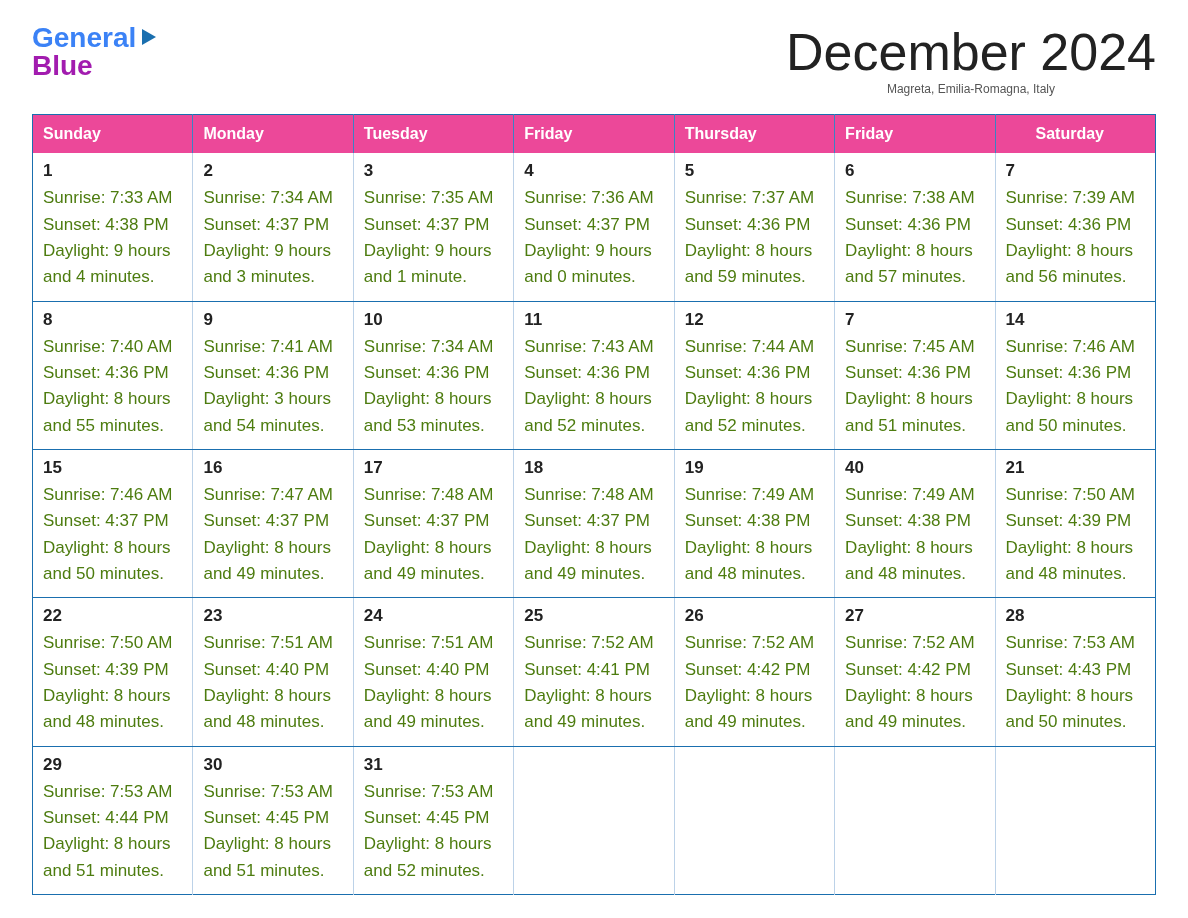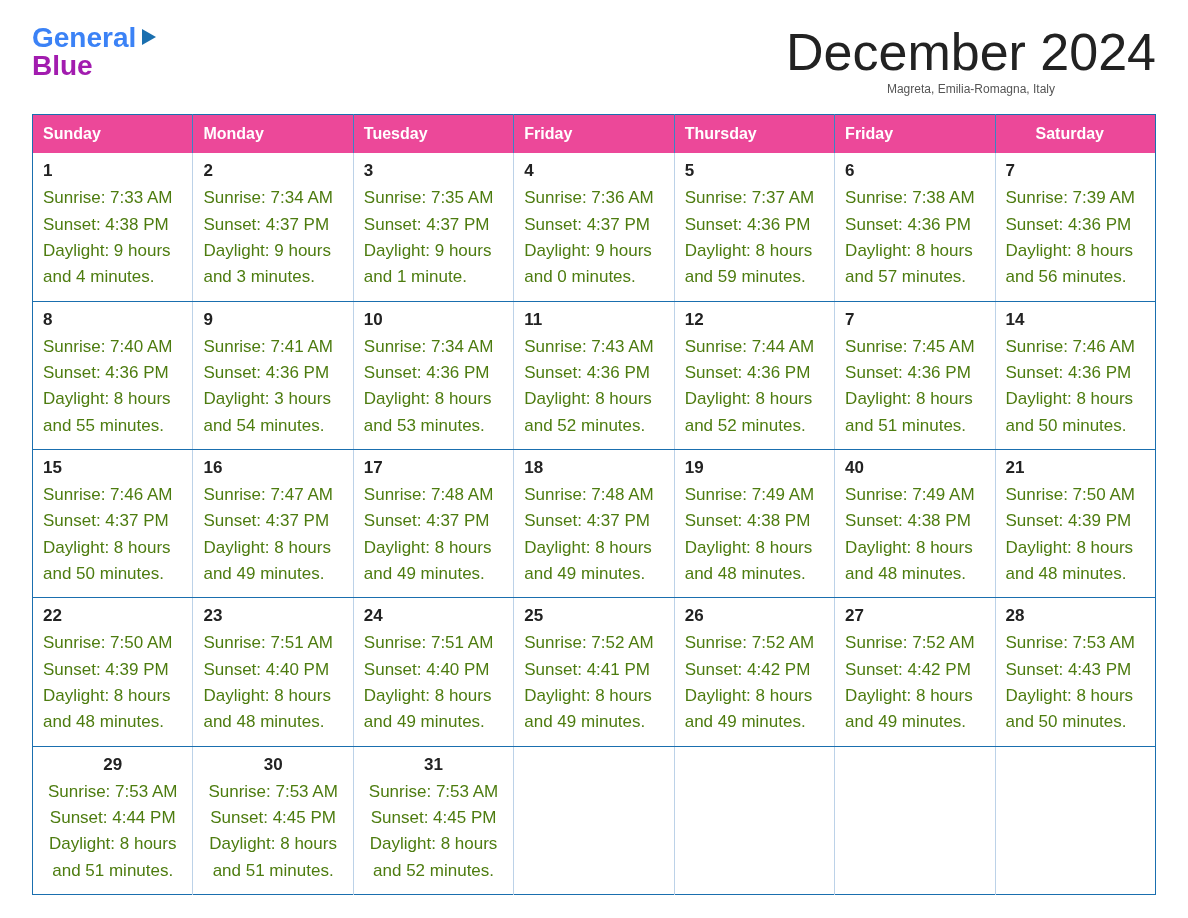--- a/index.html
+++ b/index.html
@@ -62,21 +62,20 @@
       vertical-align: top;
       padding: 8px 10px 10px 10px;
       border-right: 1px solid #bcd2e8;
       border-bottom: 1.5px solid #1a6faf;
       font-size: 13.5px;
       color: #333;
       width: 14.28%;
     }
     .calendar-table tbody tr:last-child td {
       border-bottom: none;
-      text-align: center;
     }
     .calendar-table tbody tr td:last-child {
       border-right: none;
     }
     .day-number {
       font-size: 17px;
       font-weight: bold;
       color: #222;
       margin-bottom: 4px;
       display: block;

